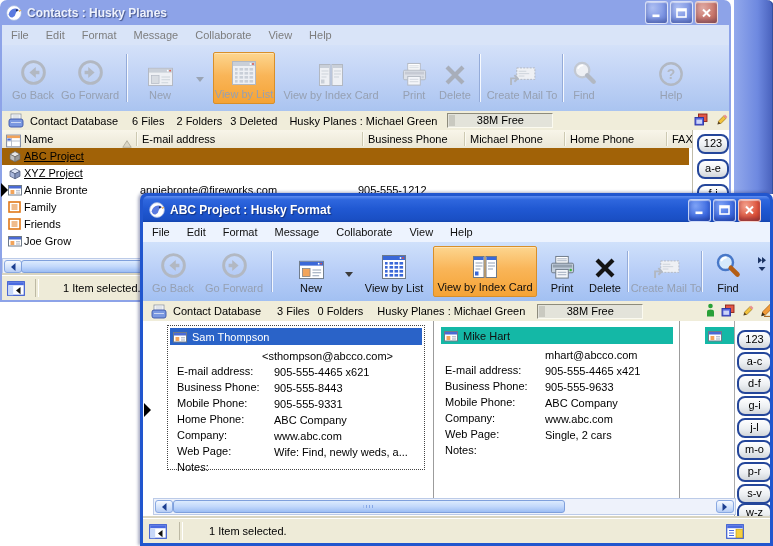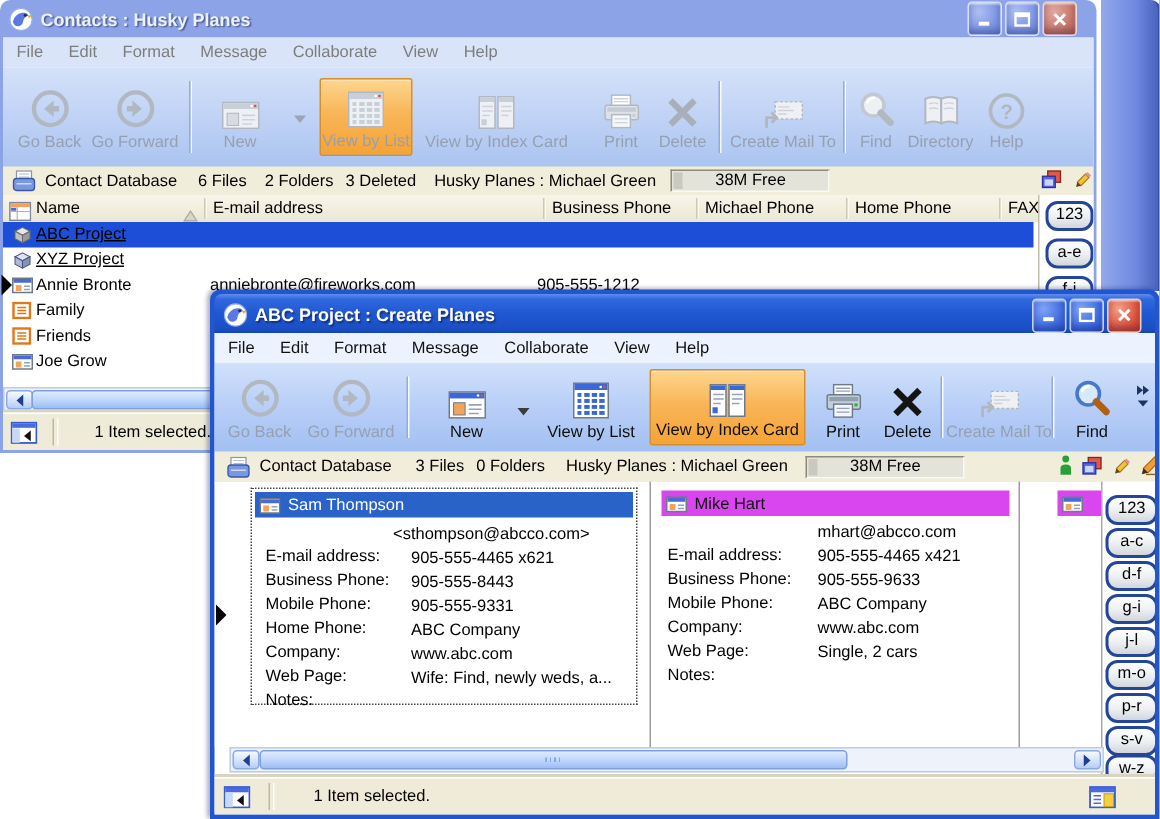--- a/index.html
+++ b/index.html
@@ -66,21 +66,21 @@
   
   .colheader{position:absolute;left:0;right:0;top:105px;height:18px;
              background:linear-gradient(180deg,#f8f5e9,#ebe7d6);border-bottom:1px solid #bab69e}
   .colcell{position:absolute;top:0;height:18px;line-height:18px;white-space:nowrap}
   .colsep{position:absolute;top:2px;bottom:2px;width:1px;background:#cdc9b2;box-shadow:1px 0 0 #fbfaf1}
   .list{position:absolute;left:0;right:0;top:123px;height:110px;background:#fff}
   .lrow{position:absolute;left:0;right:40px;height:17px}
   .lrow .nm{position:absolute;left:22px;top:2px;white-space:nowrap}
   .lrow .cell{position:absolute;top:2px;white-space:nowrap}
   .lrow svg{position:absolute;left:6px;top:2px}
-  .rowsel{background:#1d4ed8}
+  .rowsel{background:#a16207}
   .u{text-decoration:underline}
   .tabstrip-b{position:absolute;right:0;width:36px;top:105px;bottom:52px;background:#fff;border-left:1px solid #c0bcaa}
   .atab{position:absolute;height:16px;border:2px solid #24469a;border-radius:8px;text-align:center;line-height:15px;
         background:linear-gradient(180deg,#ffffff,#eceff2 55%,#d2d6da);font-size:11px}
   
   .hscroll{position:absolute;background:#eef2fb;border:1px solid #bccbe8;box-sizing:border-box}
   .sarrow{position:absolute;top:1px;bottom:1px;width:16px;border:1px solid #89a9e2;border-radius:3px;
           background:linear-gradient(180deg,#f7faff,#d2e2fb 58%,#b6ccf4);display:flex;align-items:center;justify-content:center}
   .sthumb{position:absolute;top:1px;bottom:1px;border:1px solid #7fa0dc;border-radius:3px;
           background:linear-gradient(180deg,#dcebfe,#c2d8fb 50%,#9cbdf4)}
@@ -90,21 +90,21 @@
              display:flex;align-items:center;box-shadow:0 -2px 0 #d8d4c0}
   .sb-b{top:250px}
   .sb-f{top:296px}
   .groove{width:2px;align-self:stretch;margin:3px 0;border-left:1px solid #bdb9a4;border-right:1px solid #fff}
   
   .cardarea{position:absolute;left:0;right:0;top:99px;bottom:45px;background:#fff}
   .cline{position:absolute;top:0;bottom:0;width:1px;background:#9c9c9c}
   .tabstrip-f{position:absolute;left:591px;top:99px;bottom:25px;width:36px;background:#fff;border-left:1px solid #aaa}
   .chead{position:absolute;height:17px;display:flex;align-items:center;gap:5px;padding-left:3px;box-sizing:border-box;white-space:nowrap}
   .chead-sel{background:#2a63c8;color:#fff}
-  .chead-n{background:#d946ef;color:#111}
+  .chead-n{background:#14b8a6;color:#111}
   .cf{position:absolute;height:16px;white-space:nowrap}
   .cl{position:absolute;left:0;top:16px}
   .cv{position:absolute;top:1px}
   .panarrow{position:absolute;z-index:5}
 </style>
 </head>
 <body>
 
 <svg width="0" height="0" style="position:absolute">
 <defs>
@@ -375,26 +375,20 @@
             </svg>
           <span class="tbl">Create Mail To</span>
           </div>
         <div class="tsep" style="left:560px"></div>
         <div class="tb dis" style="left:566px;width:32px">
           <svg class="g" width="27" height="27">
               <use href="#s-find"></use>
             </svg>
           <span class="tbl">Find</span>
           </div>
-        <div class="tb dis" style="left:600px;width:50px">
-          <svg class="g" width="29" height="25">
-              <use href="#s-dir"></use>
-            </svg>
-          <span class="tbl">Directory</span>
-          </div>
         <div class="tb dis" style="left:652px;width:34px">
           <svg class="g" width="26" height="26">
               <use href="#s-help"></use>
             </svg>
           <span class="tbl">Help</span>
           </div>
       </div>
 
       <div class="infobar ib-b">
         <svg width="16" height="15" style="margin:0 6px 0 6px">
@@ -513,21 +507,21 @@
     <svg class="panarrow" style="left:0;top:183px" width="8" height="14">
       <path d="M1 0l7 7-7 7z" fill="#000"></path>
       </svg>
   </div>
 
   <div class="win front-win">
     <div class="tbar active" style="left:3px;right:3px;top:3px;height:26px;border-radius:5px 5px 0 0">
       <svg width="16" height="16">
           <use href="#s-bird"></use>
         </svg>
-      <span class="ttext">ABC Project : Create Planes</span>
+      <span class="ttext">ABC Project : Husky Format</span>
       <div class="caps" style="margin-right:3px">
         <div class="capbtn b-blue">
             <svg width="11" height="10">
               <use href="#s-min"></use>
             </svg>
           </div>
         <div class="capbtn b-blue">
             <svg width="11" height="10">
               <use href="#s-max"></use>
             </svg>

